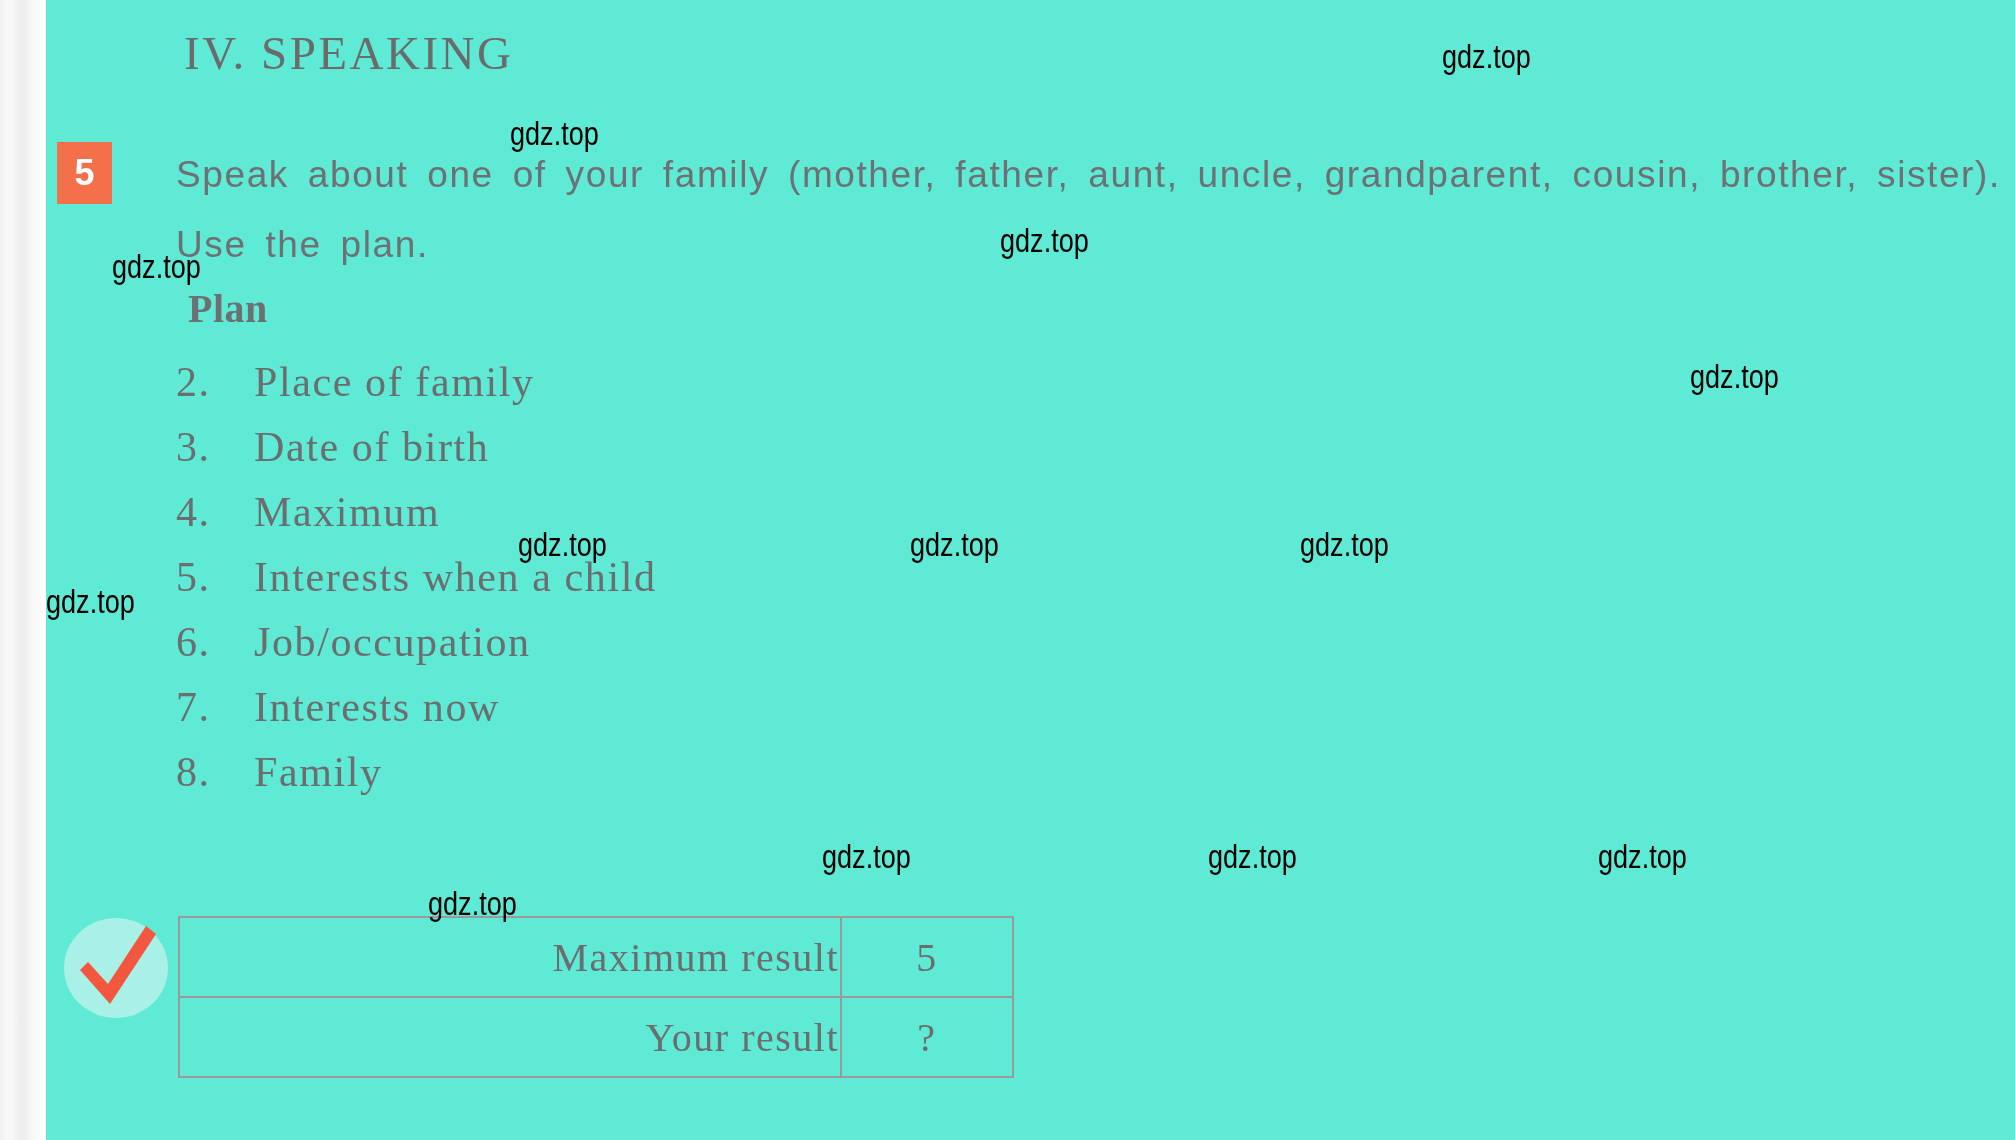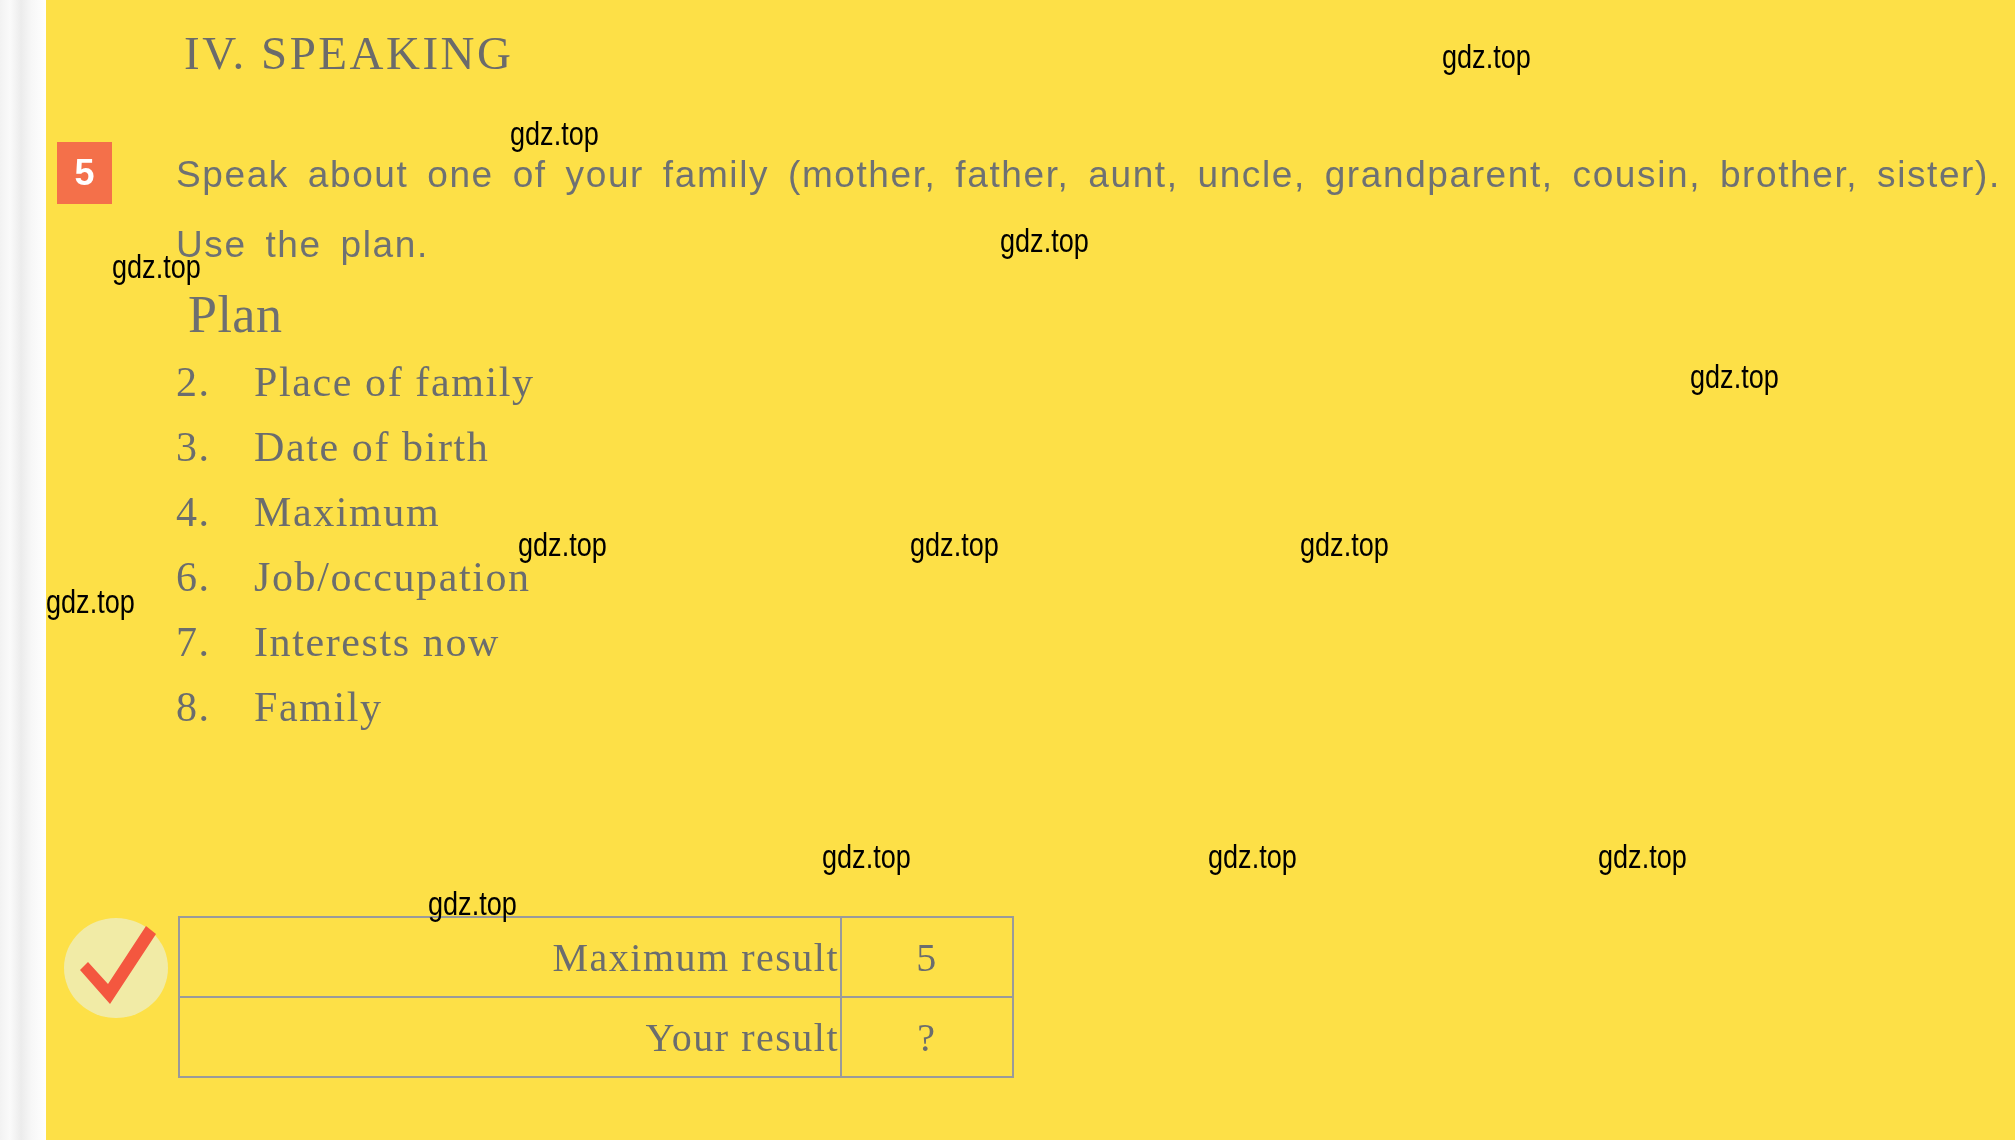--- a/index.html
+++ b/index.html
@@ -8,21 +8,21 @@
     padding: 0;
     background: #ffffff;
   }
   body {
     font-family: "Liberation Serif", serif;
   }
   #page {
     position: relative;
     width: 2015px;
     height: 1140px;
-    background: #fde047;
+    background: #5eead4;
     overflow: hidden;
   }
   
   #binding-shadow {
     position: absolute;
     left: 0;
     top: 0;
     width: 46px;
     height: 1140px;
     background: linear-gradient(to right,
@@ -76,22 +76,22 @@
     letter-spacing: 1.6px;
     word-spacing: 7px;
   }
 
   
   #plan-heading {
     position: absolute;
     left: 188px;
     top: 285px;
     font-family: "Liberation Serif", serif;
-    font-size: 52px;
-    font-weight: 400;
+    font-size: 40px;
+    font-weight: 700;
     color: #6d6f70;
     letter-spacing: 0.5px;
     text-align: right;
   }
 
   
   #plan-list {
     position: absolute;
     left: 176px;
     top: 350px;
@@ -172,20 +172,21 @@
   </div>
 
   <div id="exercise-text">Speak about one of your family (mother, father, aunt, uncle, grandparent, cousin, brother, sister). Use the plan.</div>
 
   <div id="plan-heading">Plan</div>
 
   <ul id="plan-list">
       <li><span class="idx">2.</span><span>Place of family</span></li>
       <li><span class="idx">3.</span><span>Date of birth</span></li>
       <li><span class="idx">4.</span><span>Maximum</span></li>
+      <li><span class="idx">5.</span><span>Interests when a child</span></li>
       <li><span class="idx">6.</span><span>Job/occupation</span></li>
       <li><span class="idx">7.</span><span>Interests now</span></li>
       <li><span class="idx">8.</span><span>Family</span></li>
     </ul>
 
   <svg id="checkmark" viewBox="0 0 116 116" xmlns="http://www.w3.org/2000/svg">
     <ellipse cx="58" cy="60" rx="52" ry="50" fill="#e8f4f4" opacity="0.55"></ellipse>
     <path d="M22 62 L30 54 L50 76 L88 18 L98 26 L52 96 Z" fill="#f4573f"></path>
   </svg>
 

